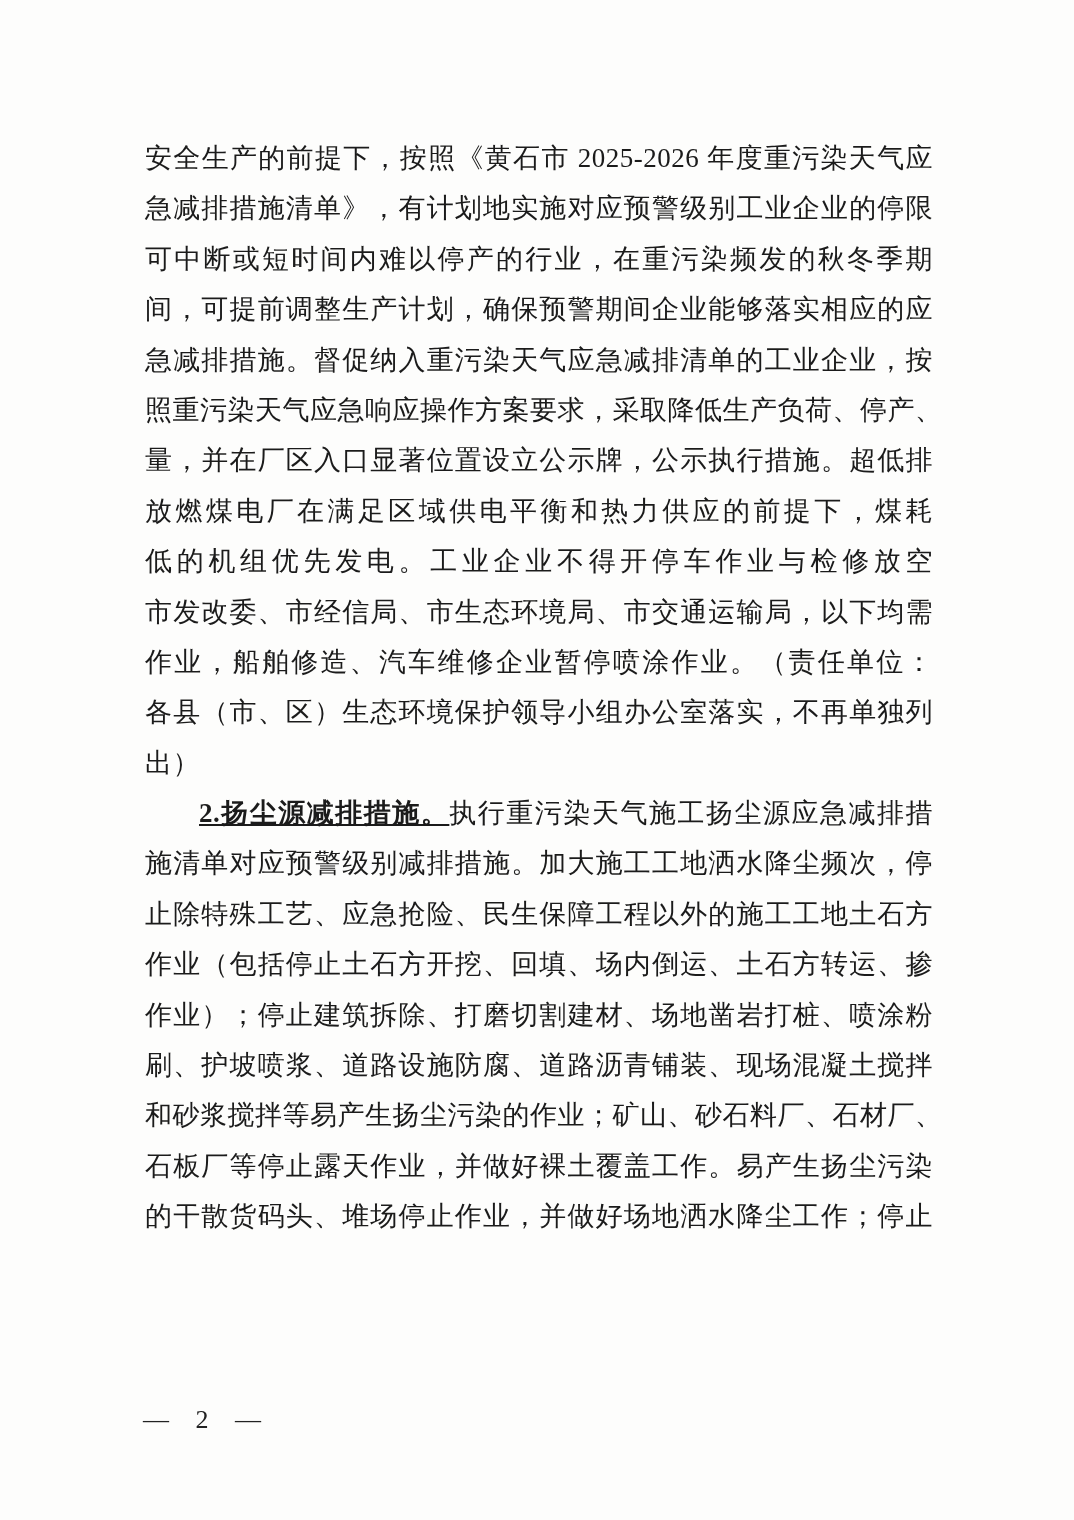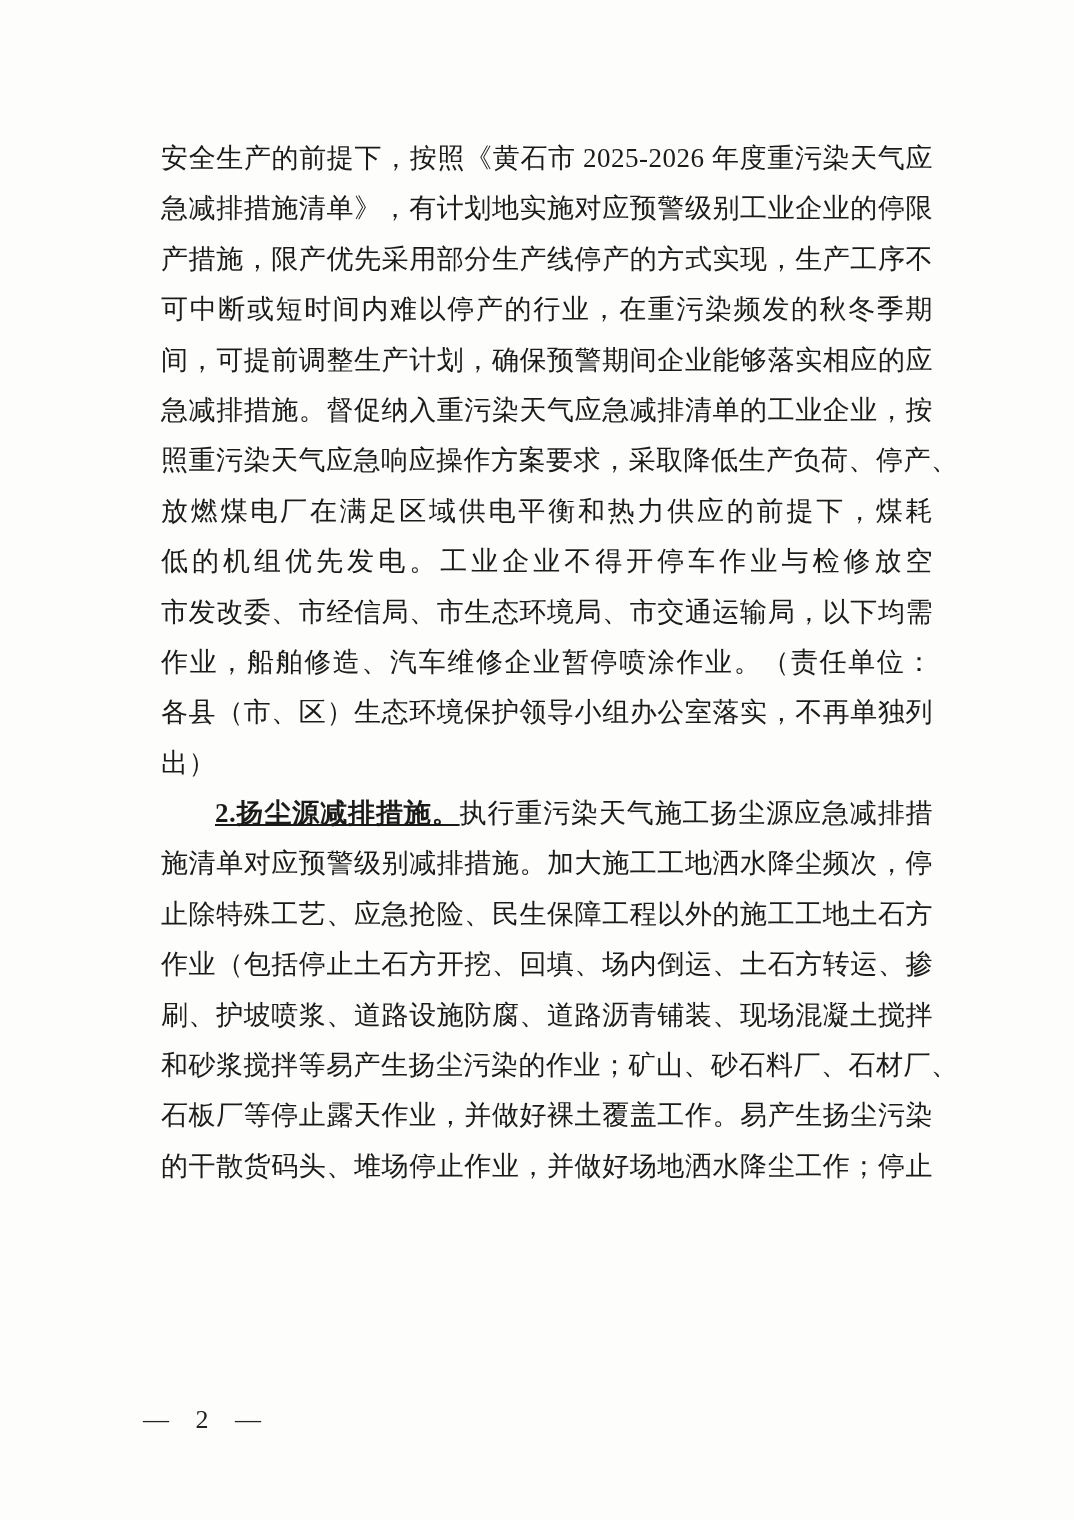--- a/index.html
+++ b/index.html
@@ -24,21 +24,20 @@
   }
   .line {
     font-size: 27px;
     height: 50.4px;
     line-height: 50.4px;
     letter-spacing: 0.5px;
     text-align: justify;
     text-align-last: justify;
     white-space: nowrap;
     font-weight: 400;
-    margin-left: 16px;
   }
   .line.noj {
     text-align: left;
     text-align-last: left;
   }
   .line.ind {
     text-indent: 54px;
   }
   .bold-lead {
     font-weight: bold;
@@ -55,38 +54,39 @@
   }
 </style>
 </head>
 <body>
 
 <div class="page">
   <div class="doc-body">
 
     <div class="line">安全生产的前提下，按照《黄石市 2025-2026 年度重污染天气应</div>
     <div class="line">急减排措施清单》，有计划地实施对应预警级别工业企业的停限</div>
-    <div class="line">产措施，限产优先采用部分生产线停产的方式实现，生产工序不</div>
     <div class="line">可中断或短时间内难以停产的行业，在重污染频发的秋冬季期</div>
     <div class="line">间，可提前调整生产计划，确保预警期间企业能够落实相应的应</div>
     <div class="line">急减排措施。督促纳入重污染天气应急减排清单的工业企业，按</div>
     <div class="line">照重污染天气应急响应操作方案要求，采取降低生产负荷、停产、</div>
+    <div class="line">量，并在厂区入口显著位置设立公示牌，公示执行措施。超低排</div>
     <div class="line">放燃煤电厂在满足区域供电平衡和热力供应的前提下，煤耗</div>
     <div class="line">低的机组优先发电。工业企业不得开停车作业与检修放空</div>
     <div class="line">市发改委、市经信局、市生态环境局、市交通运输局，以下均需</div>
     <div class="line">作业，船舶修造、汽车维修企业暂停喷涂作业。（责任单位：</div>
     <div class="line">各县（市、区）生态环境保护领导小组办公室落实，不再单独列</div>
     <div class="line noj">出）</div>
 
     <div class="line ind">
       <span class="bold-lead">2.扬尘源减排措施。</span><span>执行重污染天气施工扬尘源应急减排措</span>
     </div>
     <div class="line">施清单对应预警级别减排措施。加大施工工地洒水降尘频次，停</div>
     <div class="line">止除特殊工艺、应急抢险、民生保障工程以外的施工工地土石方</div>
     <div class="line">作业（包括停止土石方开挖、回填、场内倒运、土石方转运、掺</div>
+    <div class="line">作业）；停止建筑拆除、打磨切割建材、场地凿岩打桩、喷涂粉</div>
     <div class="line">刷、护坡喷浆、道路设施防腐、道路沥青铺装、现场混凝土搅拌</div>
     <div class="line">和砂浆搅拌等易产生扬尘污染的作业；矿山、砂石料厂、石材厂、</div>
     <div class="line">石板厂等停止露天作业，并做好裸土覆盖工作。易产生扬尘污染</div>
     <div class="line">的干散货码头、堆场停止作业，并做好场地洒水降尘工作；停止</div>
 
   </div>
 
   <div class="page-footer">— 2 —</div>
 </div>
 

